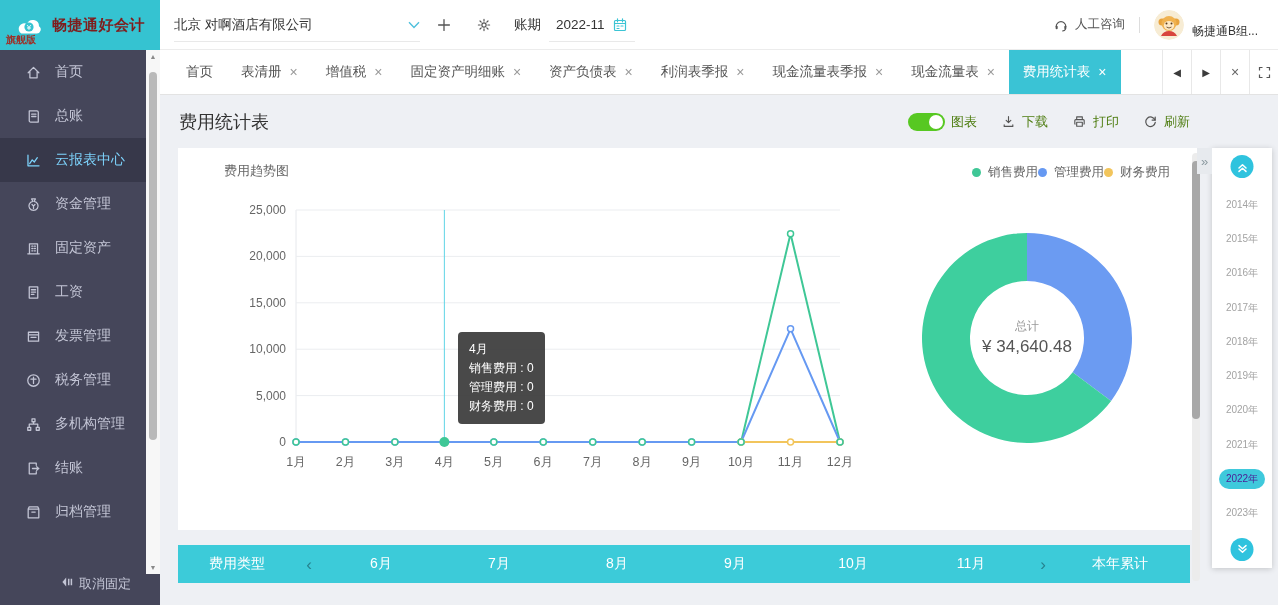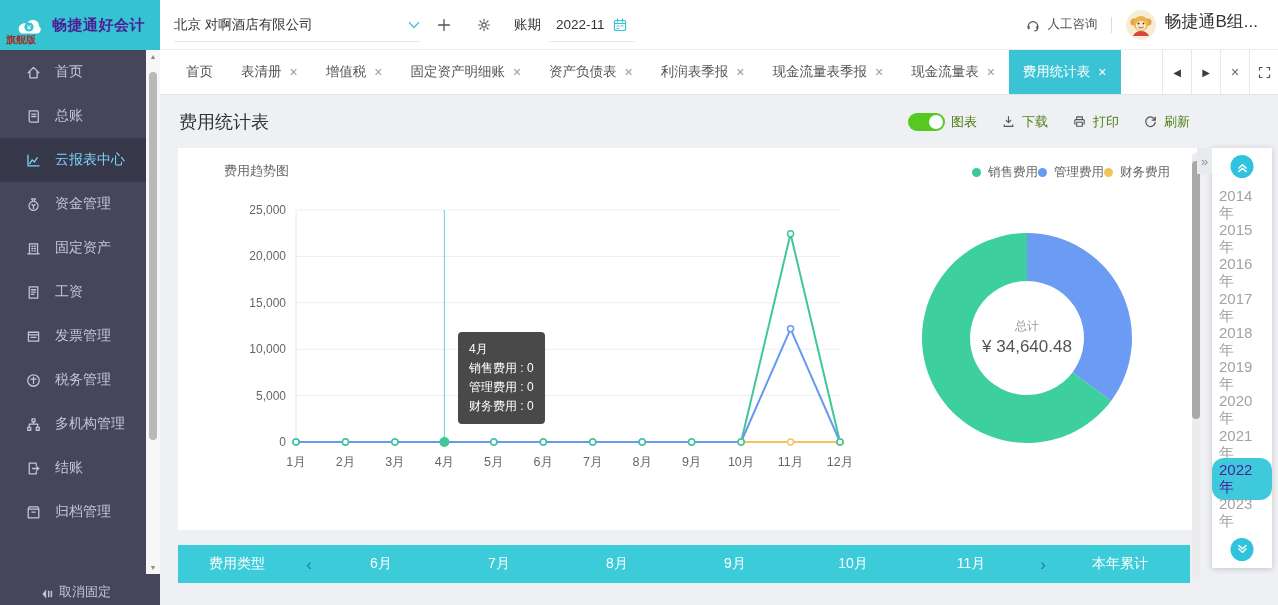--- a/index.html
+++ b/index.html
@@ -3,53 +3,53 @@
 <meta charset="utf-8">
 <style>
   *{box-sizing:border-box;margin:0;padding:0}
   html,body{overflow:hidden}
   body{width:1278px;height:605px;background:#eef0f4;font-family:"Liberation Sans","DejaVu Sans",sans-serif;}
   .app{position:relative;width:1278px;height:605px;background:#eef0f4;overflow:hidden}
 
   
   .hdr{position:absolute;left:0;top:0;width:1278px;height:50px;display:flex}
   .logo{width:160px;height:50px;background:#35c3d1;position:relative;flex:none;display:flex;align-items:center;padding-left:12px;gap:6px}
-  .brand{color:#4c1d95;font-weight:bold;font-size:15px;letter-spacing:.5px}
+  .brand{color:#7f1d1d;font-weight:bold;font-size:15px;letter-spacing:.5px}
   .edition{position:absolute;left:6px;bottom:3px;font-size:10px;color:#9e2f27;font-weight:bold}
   .h-rest{flex:1;height:50px;background:#fff;border-bottom:1px solid #ececec;display:flex;align-items:center;padding:0 20px 0 14px}
   .company{position:relative;width:246px;height:100%;display:flex;align-items:center;font-size:13.5px;color:#333;cursor:pointer}
   .company::after{content:'';position:absolute;left:0;right:0;bottom:7px;border-bottom:1px solid #e9e9e9}
   .company .chev{margin-left:auto}
   .hbtn{width:32px;height:32px;background:none;border:none;display:flex;align-items:center;justify-content:center;color:#555;cursor:pointer;margin-left:8px}
   .period-label{font-size:13.5px;color:#333;margin-left:14px}
   .period{position:relative;height:100%;display:flex;align-items:center;gap:7px;margin-left:12px;font-size:13.5px;color:#333;cursor:pointer;padding:8px 3px}
   .period::after{content:'';position:absolute;left:-4px;right:-4px;bottom:7px;border-bottom:1px solid #e9e9e9}
   .support{margin-left:auto;display:flex;align-items:center;gap:6px;font-size:12.5px;color:#555;cursor:pointer}
   .vdiv{width:1px;height:16px;background:#ddd;margin:0 14px}
-  .user{display:flex;align-items:flex-start;gap:8px;font-size:17px;color:#333;cursor:pointer}
+  .user{display:flex;align-items:flex-end;gap:8px;font-size:12px;color:#333;cursor:pointer}
   .avatar{width:30px;height:30px;border-radius:50%;overflow:hidden;flex:none}
 
   
   .tabbar{position:absolute;left:160px;top:50px;width:1118px;height:45px;background:#fff;border-bottom:1px solid #e3e3e3;display:flex}
   .tabs{display:flex;flex:1;overflow:hidden;padding-left:12px}
   .tab{display:flex;align-items:center;padding:0 14px;font-size:13.5px;color:#555;cursor:pointer;white-space:nowrap}
   .tab .t-close{margin-left:8px;color:#9a9a9a;font-size:14px;line-height:1}
   .tab.active{background:#3ac3d5;color:#fff}
   .tab.active .t-close{color:#fff}
   .tab-controls{display:flex;flex:none}
   .tc-btn{width:29px;height:44px;border:none;border-left:1px solid #e8e8e8;background:#fff;display:flex;align-items:center;justify-content:center;color:#3c3c3c;font-size:10px;cursor:pointer}
 
   
   .sidebar{position:absolute;left:0;top:50px;width:160px;height:555px;background:#45465a;color:#c3c5d5}
   .side-item{height:44px;display:flex;align-items:center;padding-left:25px;gap:13px;font-size:14px;cursor:pointer}
   .side-item.active{background:#37384a;color:#7dd3fc}
   .s-ico{width:17px;height:17px;flex:none}
   .side-scroll{position:absolute;right:0;top:0;width:14px;height:524px;background:#f7f7f7;display:flex;flex-direction:column;align-items:center;justify-content:space-between;padding:3px 0;font-size:7px;color:#8a8a8a;cursor:pointer}
   .side-thumb{position:absolute;left:3px;top:22px;width:8px;height:368px;background:#b9b9b9;border-radius:4px}
-  .unpin{position:absolute;left:0;bottom:4px;height:26px;display:flex;align-items:flex-end;padding-left:40px;gap:5px;font-size:13px;color:#c3c5d5;cursor:pointer}
+  .unpin{position:absolute;left:0;bottom:4px;height:26px;display:flex;align-items:flex-start;padding-left:60px;gap:5px;font-size:13px;color:#c3c5d5;cursor:pointer}
 
   
   main{position:absolute;left:160px;top:95px;width:1118px;height:510px}
   .page-head{display:flex;align-items:center;justify-content:space-between;height:53px;padding:0 88px 0 19px}
   h1{font-size:18px;color:#333;font-weight:500}
   .toolbar{display:flex;align-items:flex-start;gap:24px;font-size:13px;color:#4d7c0f}
   .tool{display:flex;align-items:center;gap:6px;cursor:pointer}
   .toggle{width:37px;height:18px;border-radius:9px;background:#57c822;position:relative;cursor:pointer}
   .toggle::after{content:'';position:absolute;right:2px;top:2px;width:14px;height:14px;border-radius:50%;background:#fff}
   .t-ico{width:15px;height:15px;color:#555}
@@ -67,21 +67,21 @@
   .vscroll{position:absolute;right:78px;top:58px;width:8px;height:428px;background:#ececec;border-radius:4px;cursor:pointer}
   .vthumb{position:absolute;left:0;top:8px;width:8px;height:258px;background:#a8a8a8;border-radius:4px}
 
   .year-panel{position:absolute;right:6px;top:53px;width:60px;height:420px;background:#fff;box-shadow:0 1px 6px rgba(0,0,0,.18);z-index:5}
   .expand-tab{position:absolute;left:-15px;top:0;width:15px;height:26px;background:#e7eaee;color:#8b9aa0;font-size:13px;display:flex;align-items:center;justify-content:center;cursor:pointer}
   .circle-btn{position:absolute;left:50%;transform:translateX(-50%);width:23px;height:23px;border-radius:50%;background:#2fc3de;border:none;display:flex;align-items:center;justify-content:center;cursor:pointer}
   .circle-btn.top{top:7px}
   .circle-btn.bottom{bottom:7px}
   .circle-btn.bottom svg{transform:rotate(180deg)}
   #years{position:absolute;top:38px;left:0;right:0;bottom:36px;display:flex;flex-direction:column;justify-content:space-between;padding:2px 0}
-  .year{height:34px;display:flex;align-items:center;justify-content:center;font-size:15px;color:#a3a3a3;cursor:pointer}
+  .year{height:34px;display:flex;align-items:center;justify-content:center;font-size:10px;color:#a3a3a3;cursor:pointer}
   .year .y-pill{padding:3px 7px;border-radius:12px}
   .year.selected .y-pill{background:#3fc9dc;color:#4c1d95}
 
   .bottom-bar{position:absolute;left:18px;top:450px;width:1012px;height:38px;background:#3ccbd9;display:flex;align-items:center;color:#fff;font-size:14px}
   .bb-first{width:118px;text-align:center}
   .bb-arrow{width:26px;text-align:center;color:rgba(20,70,80,.55);font-size:17px;line-height:1;cursor:pointer}
   .bb-cell{flex:1;text-align:center}
   .bb-last{width:128px;text-align:center;margin-right:6px}
 </style>
 </head>

